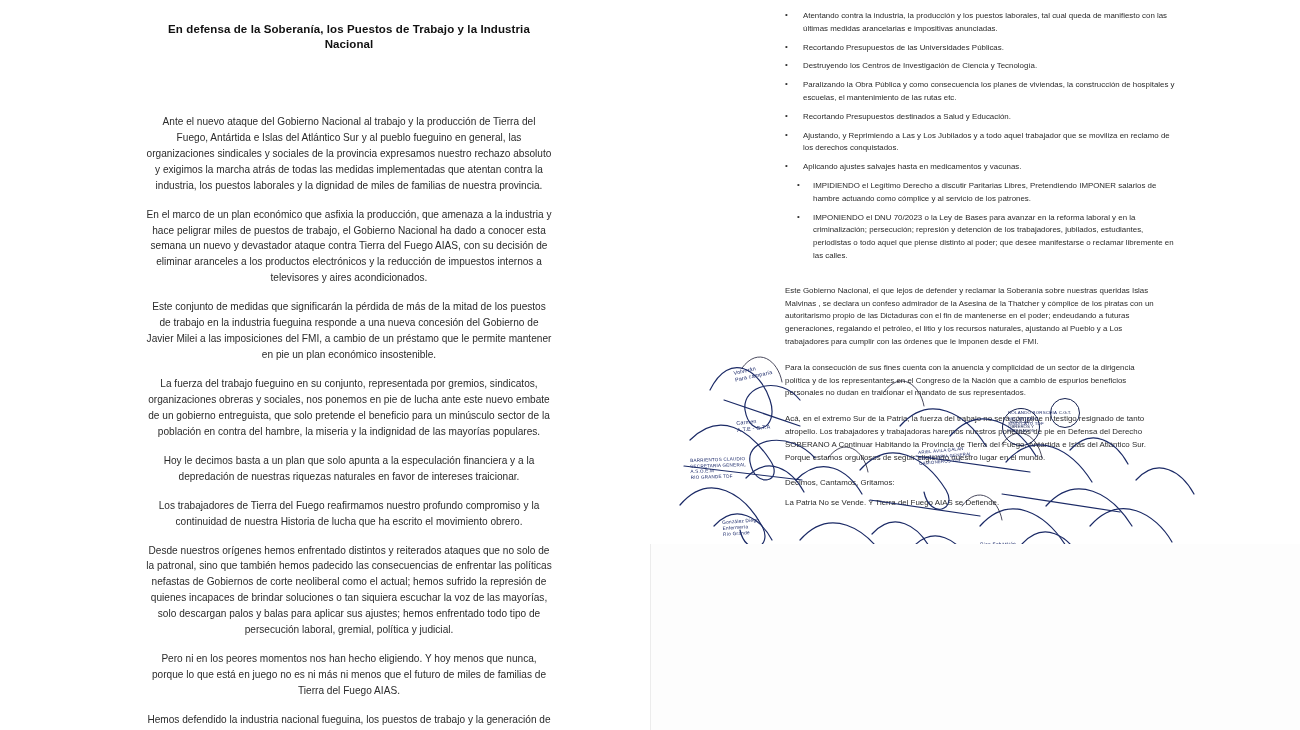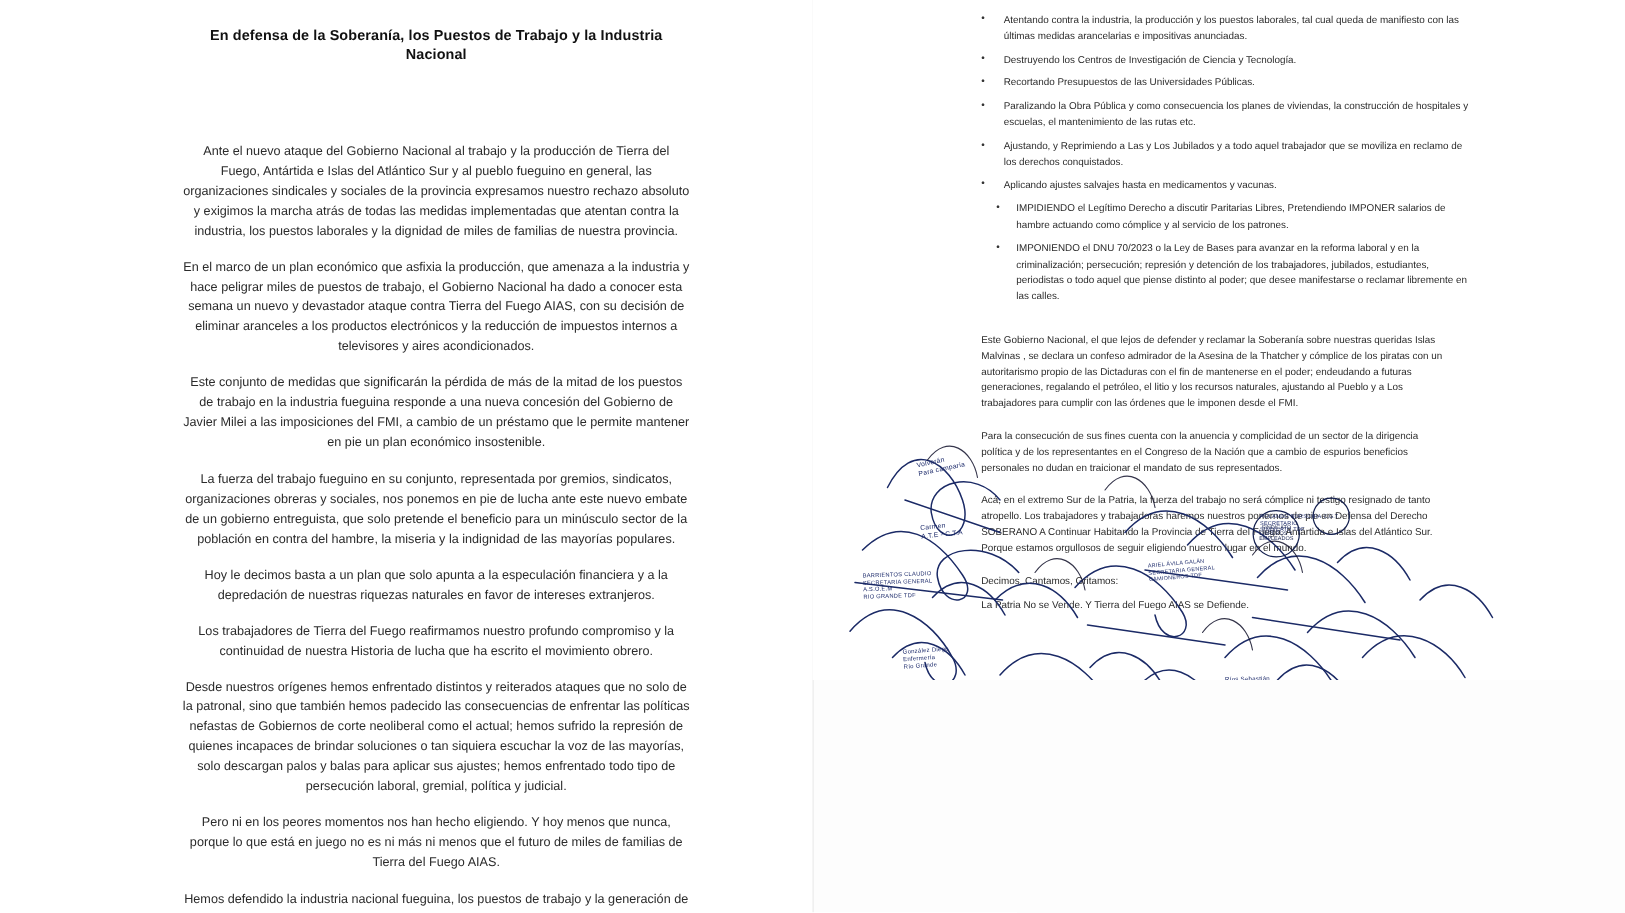--- a/index.html
+++ b/index.html
@@ -154,38 +154,39 @@
 
 <div class="page">
 
   <div class="sheet-left">
     <div class="inner">
       <div class="doc-title">En defensa de la Soberanía, los Puestos de Trabajo y la Industria Nacional</div>
       <p class="body-par">Ante el nuevo ataque del Gobierno Nacional al trabajo y la producción de Tierra del Fuego, Antártida e Islas del Atlántico Sur y al pueblo fueguino en general, las organizaciones sindicales y sociales de la provincia expresamos nuestro rechazo absoluto y exigimos la marcha atrás de todas las medidas implementadas que atentan contra la industria, los puestos laborales y la dignidad de miles de familias de nuestra provincia.</p>
       <p class="body-par">En el marco de un plan económico que asfixia la producción, que amenaza a la industria y hace peligrar miles de puestos de trabajo, el Gobierno Nacional ha dado a conocer esta semana un nuevo y devastador ataque contra Tierra del Fuego AIAS, con su decisión de eliminar aranceles a los productos electrónicos y la reducción de impuestos internos a televisores y aires acondicionados.</p>
       <p class="body-par">Este conjunto de medidas que significarán la pérdida de más de la mitad de los puestos de trabajo en la industria fueguina responde a una nueva concesión del Gobierno de Javier Milei a las imposiciones del FMI, a cambio de un préstamo que le permite mantener en pie un plan económico insostenible.</p>
       <p class="body-par">La fuerza del trabajo fueguino en su conjunto, representada por gremios, sindicatos, organizaciones obreras y sociales, nos ponemos en pie de lucha ante este nuevo embate de un gobierno entreguista, que solo pretende el beneficio para un minúsculo sector de la población en contra del hambre, la miseria y la indignidad de las mayorías populares.</p>
-      <p class="body-par">Hoy le decimos basta a un plan que solo apunta a la especulación financiera y a la depredación de nuestras riquezas naturales en favor de intereses extranjeros.</p>
+      <p class="body-par">Hoy le decimos basta a un plan que solo apunta a la especulación financiera y a la depredación de nuestras riquezas naturales en favor de intereses traicionar.</p>
       <p class="body-par">Los trabajadores de Tierra del Fuego reafirmamos nuestro profundo compromiso y la continuidad de nuestra Historia de lucha que ha escrito el movimiento obrero.</p>
       <p class="body-par">Desde nuestros orígenes hemos enfrentado distintos y reiterados ataques que no solo de la patronal, sino que también hemos padecido las consecuencias de enfrentar las políticas nefastas de Gobiernos de corte neoliberal como el actual; hemos sufrido la represión de quienes incapaces de brindar soluciones o tan siquiera escuchar la voz de las mayorías, solo descargan palos y balas para aplicar sus ajustes; hemos enfrentado todo tipo de persecución laboral, gremial, política y judicial.</p>
       <p class="body-par">Pero ni en los peores momentos nos han hecho eligiendo. Y hoy menos que nunca, porque lo que está en juego no es ni más ni menos que el futuro de miles de familias de Tierra del Fuego AIAS.</p>
       <p class="body-par">Hemos defendido la industria nacional fueguina, los puestos de trabajo y la generación de empleo; el derecho a la vivienda, a los servicios públicos; a la educación; a la salud; a la integración al continente; al federalismo como modo de regir los destinos de la Nación.</p>
 
     </div>
   </div>
 
   <div class="page-edge" style="left:650px"></div>
 
   <div class="sheet-right">
     <div class="inner">
       <ul class="bullet-list">
         <li>Atentando contra la industria, la producción y los puestos laborales, tal cual queda de manifiesto con las últimas medidas arancelarias e impositivas anunciadas.</li>
+        <li>Recortando Presupuestos de las Universidades Públicas.</li>
         <li>Destruyendo los Centros de Investigación de Ciencia y Tecnología.</li>
-        <li>Recortando Presupuestos de las Universidades Públicas.</li>
         <li>Paralizando la Obra Pública y como consecuencia los planes de viviendas, la construcción de hospitales y escuelas, el mantenimiento de las rutas etc.</li>
+        <li>Recortando Presupuestos destinados a Salud y Educación.</li>
         <li>Ajustando, y Reprimiendo a Las y Los Jubilados y a todo aquel trabajador que se moviliza en reclamo de los derechos conquistados.</li>
         <li>Aplicando ajustes salvajes hasta en medicamentos y vacunas.</li>
         <li class="indent-more">IMPIDIENDO el Legítimo Derecho a discutir Paritarias Libres, Pretendiendo IMPONER salarios de hambre actuando como cómplice y al servicio de los patrones.</li>
         <li class="indent-more">IMPONIENDO el DNU 70/2023 o la Ley de Bases para avanzar en la reforma laboral y en la criminalización; persecución; represión y detención de los trabajadores, jubilados, estudiantes, periodistas o todo aquel que piense distinto al poder; que desee manifestarse o reclamar libremente en las calles.</li>
       </ul>
       <p class="r-par">Este Gobierno Nacional, el que lejos de defender y reclamar la Soberanía sobre nuestras queridas Islas Malvinas , se declara un confeso admirador de la Asesina de la Thatcher y cómplice de los piratas con un autoritarismo propio de las Dictaduras con el fin de mantenerse en el poder; endeudando a futuras generaciones, regalando el petróleo, el litio y los recursos naturales, ajustando al Pueblo y a Los trabajadores para cumplir con las órdenes que le imponen desde el FMI.</p>
       <p class="r-par">Para la consecución de sus fines cuenta con la anuencia y complicidad de un sector de la dirigencia política y de los representantes en el Congreso de la Nación que a cambio de espurios beneficios personales no dudan en traicionar el mandato de sus representados.</p>
       <p class="r-par">Acá, en el extremo Sur de la Patria, la fuerza del trabajo no será cómplice ni testigo resignado de tanto atropello. Los trabajadores y trabajadoras haremos nuestros ponernos de pie en Defensa del Derecho SOBERANO A Continuar Habitando la Provincia de Tierra del Fuego, Antártida e Islas del Atlántico Sur. Porque estamos orgullosos de seguir eligiendo nuestro lugar en el mundo.</p>
       <p class="r-par tight">Decimos, Cantamos, Gritamos:</p>
       <p class="r-par">La Patria No se Vende. Y Tierra del Fuego AIAS se Defiende.</p>

